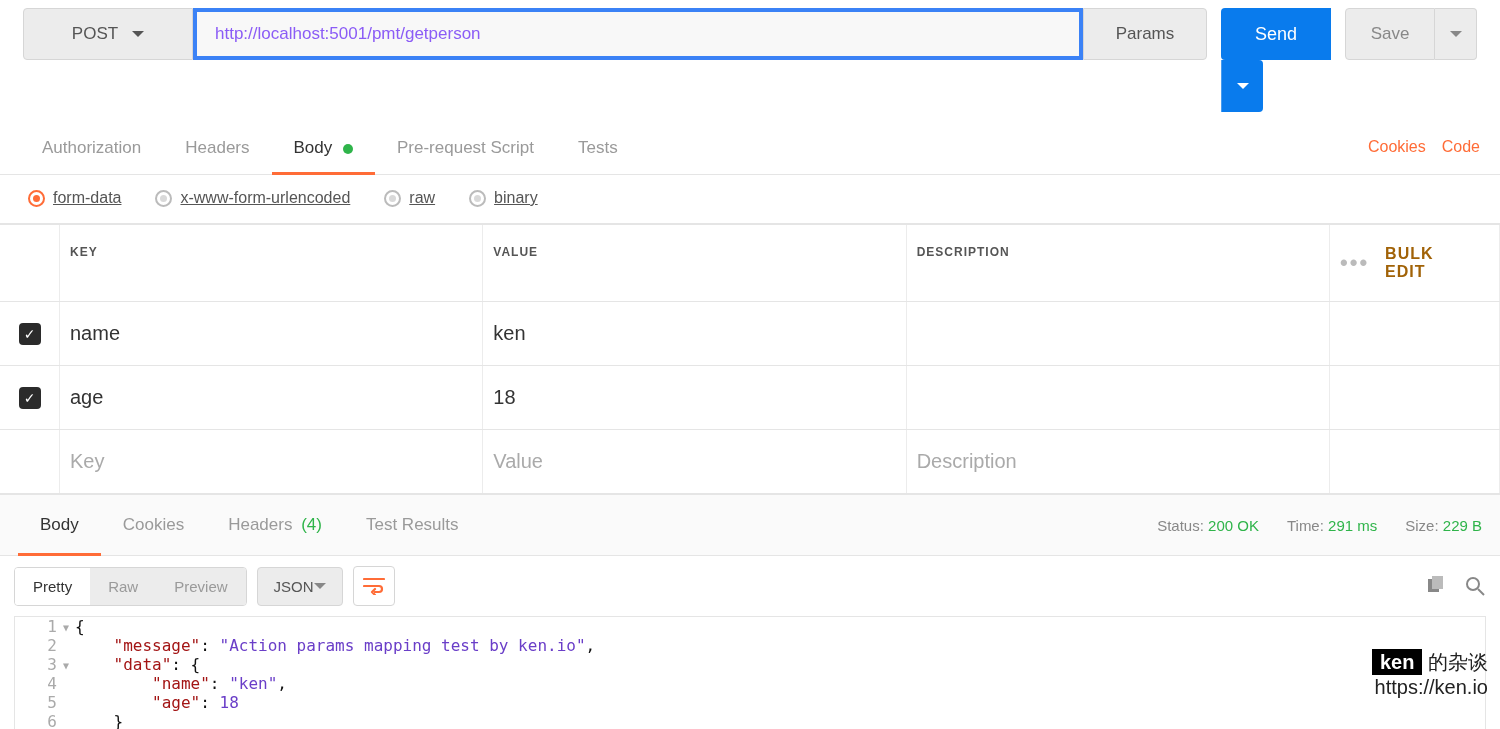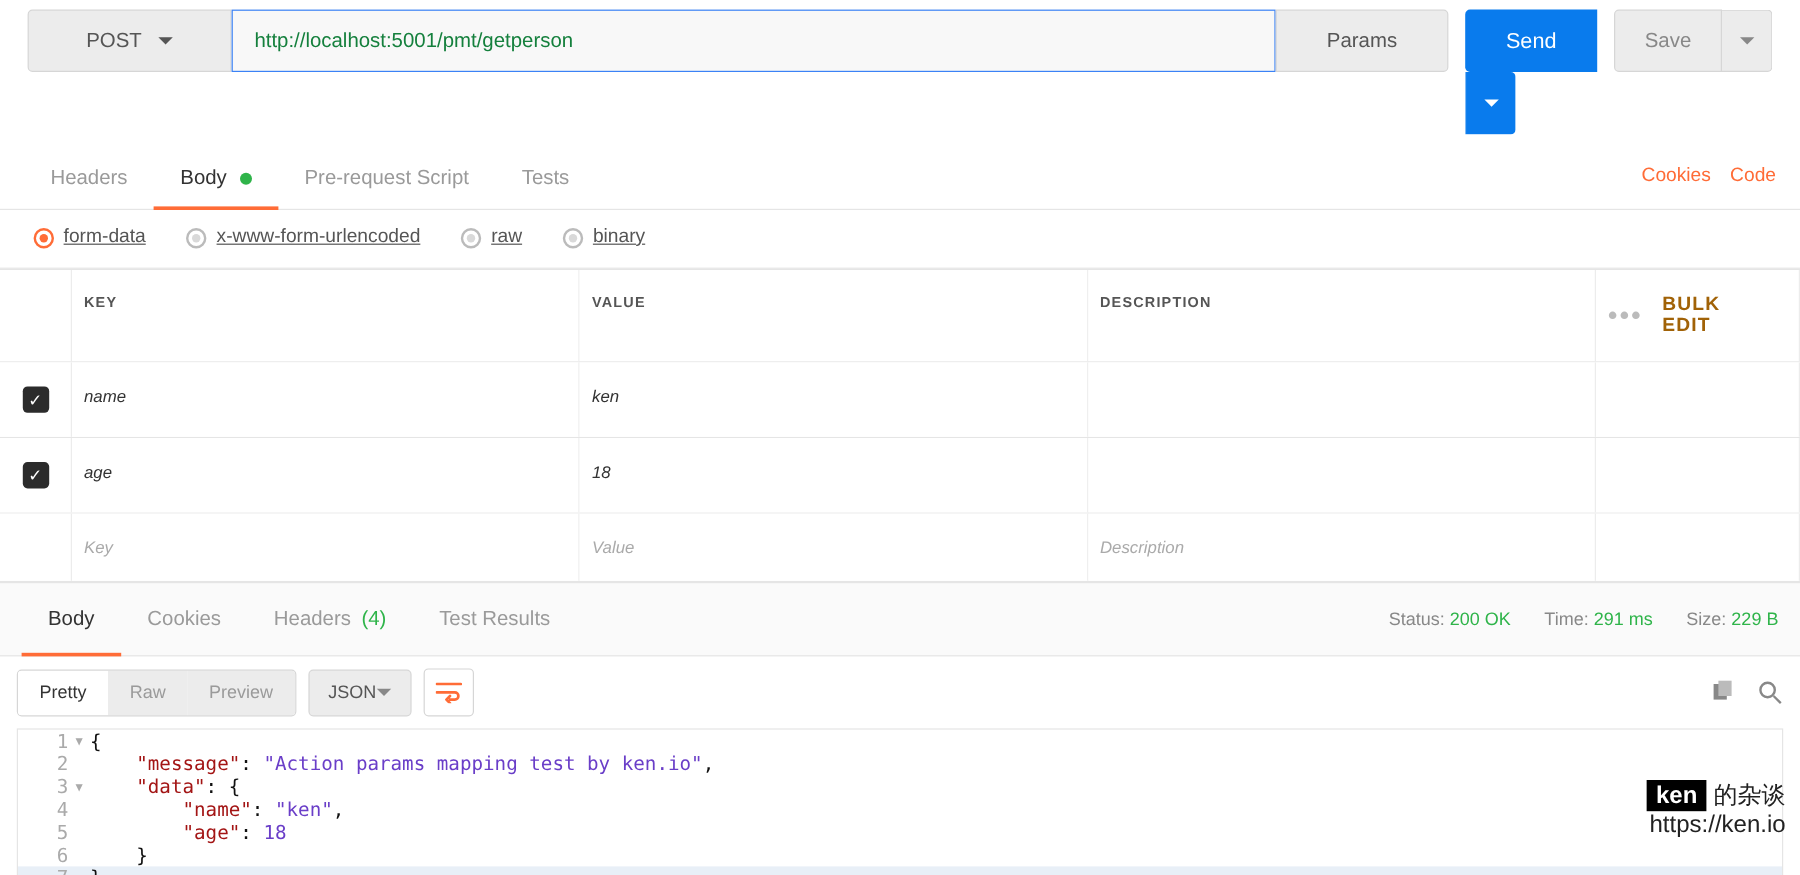--- a/index.html
+++ b/index.html
@@ -27,29 +27,29 @@
     border-top-left-radius: 4px;
     border-bottom-left-radius: 4px;
     font-size: 17px;
     color: #555;
     cursor: pointer;
     font-weight: 500;
   }
   .url-input {
     flex: 1;
     height: 52px;
-    border: 1px solid #3b82f6;
+    border: 4px solid #3b82f6;
     background: #f8f8f8;
     font-size: 17px;
     padding: 0 18px;
-    color: #15803d;
+    color: #8b5cf6;
     margin-left: -8px;
   }
   .params-btn {
-    width: 144px;
+    width: 124px;
     height: 52px;
     background: #ececec;
     border: 1px solid #d6d6d6;
     border-top-right-radius: 4px;
     border-bottom-right-radius: 4px;
     font-size: 17px;
     color: #555;
     cursor: pointer;
     margin-left: -8px;
   }
@@ -190,21 +190,21 @@
     font-weight: 600;
     text-transform: uppercase;
     background:#fff;
   }
   .kv-header {border-top:1px solid #e5e5e5;}
   .check-cell { display:flex; align-items:center; justify-content:center; }
   .checkbox {
     width: 22px; height: 22px; border-radius: 4px; background:#2b2b2b;
     display:flex; align-items:center; justify-content:center; color:#fff; font-size:14px;
   }
-  .kv-row .cell-text { font-size:14px; color:#333;font-style:italic; }
+  .kv-row .cell-text { font-size:20px; color:#333; }
   .kv-row.placeholder .cell-text { color:#aaa; }
   .kv-actions {
     display:flex; align-items:center; justify-content:flex-end; gap:16px; padding-right:20px !important;
   }
   .ellipsis { color:#bbb; font-size:22px; letter-spacing:2px; cursor:pointer;}
   .bulk-edit { color:#a16207; font-size:16px; cursor:pointer;}
   .resp-tabs {
     display:flex; align-items:center; padding: 6px 18px;
     border-top:1px solid #e5e5e5; border-bottom:1px solid #e5e5e5;
     background:#fafafa;
@@ -276,20 +276,21 @@
   </div>
   <div class="save-group">
     <button class="save-btn">Save</button>
     <button class="save-caret">
         <span class="caret-down"></span>
       </button>
   </div>
 </div>
 
 <div class="req-tabs">
+  <div class="req-tab">Authorization</div>
   <div class="req-tab">Headers</div>
   <div class="req-tab active">
     <span>Body</span>
     <span class="green-dot"></span>
   </div>
   <div class="req-tab">Pre-request Script</div>
   <div class="req-tab">Tests</div>
   <div class="right-links">
     <span>Cookies</span>
     <span>Code</span>

